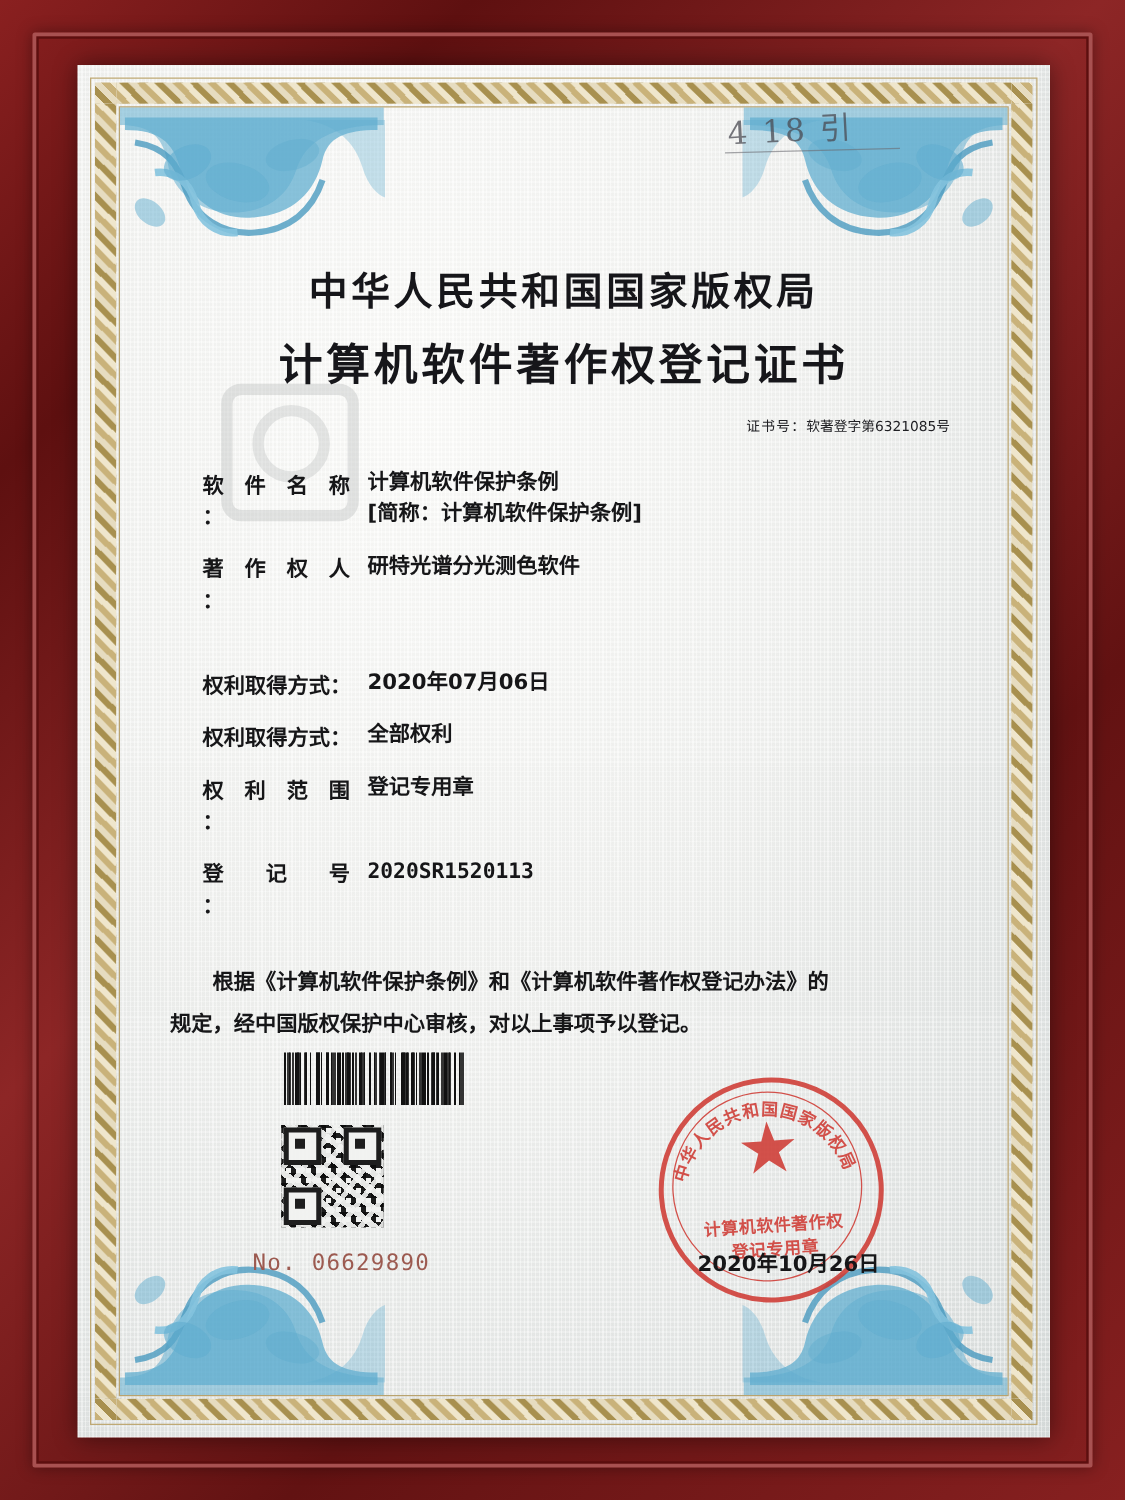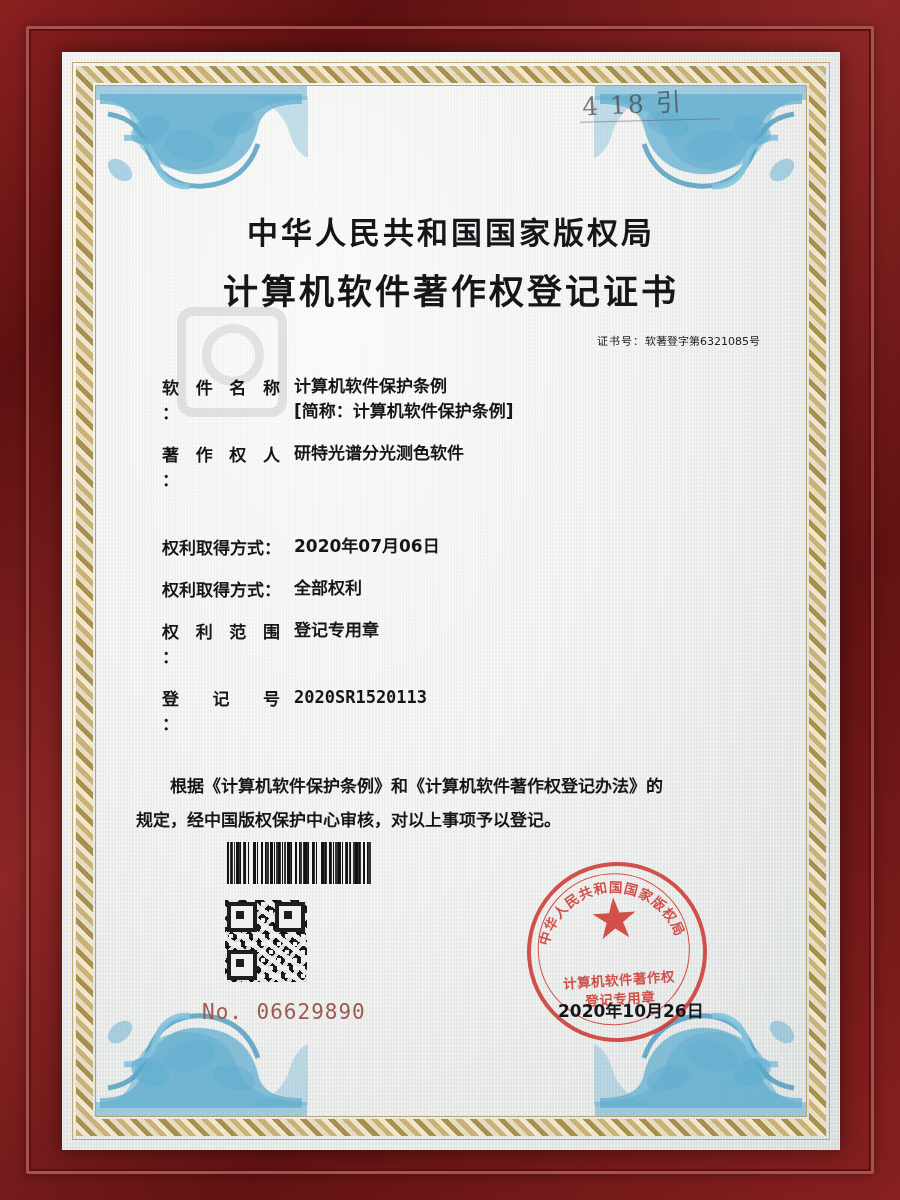--- a/index.html
+++ b/index.html
@@ -266,21 +266,21 @@
     background: #131313;
   }
   .qr-eye-tl { left: 2px; top: 2px; }
   .qr-eye-tr { right: 2px; top: 2px; }
   .qr-eye-bl { left: 2px; bottom: 2px; }
 
   .serial {
     position: absolute;
     left: 140px; top: 948px;
     font-family: "DejaVu Sans Mono", monospace;
-    font-size: 21px;
+    font-size: 18px;
     color: #9c5a50;
     letter-spacing: 1px;
   }
 
   
   .seal {
     position: absolute;
     left: 465px; top: 810px;
     width: 172px; height: 172px;
     border-radius: 50%;

